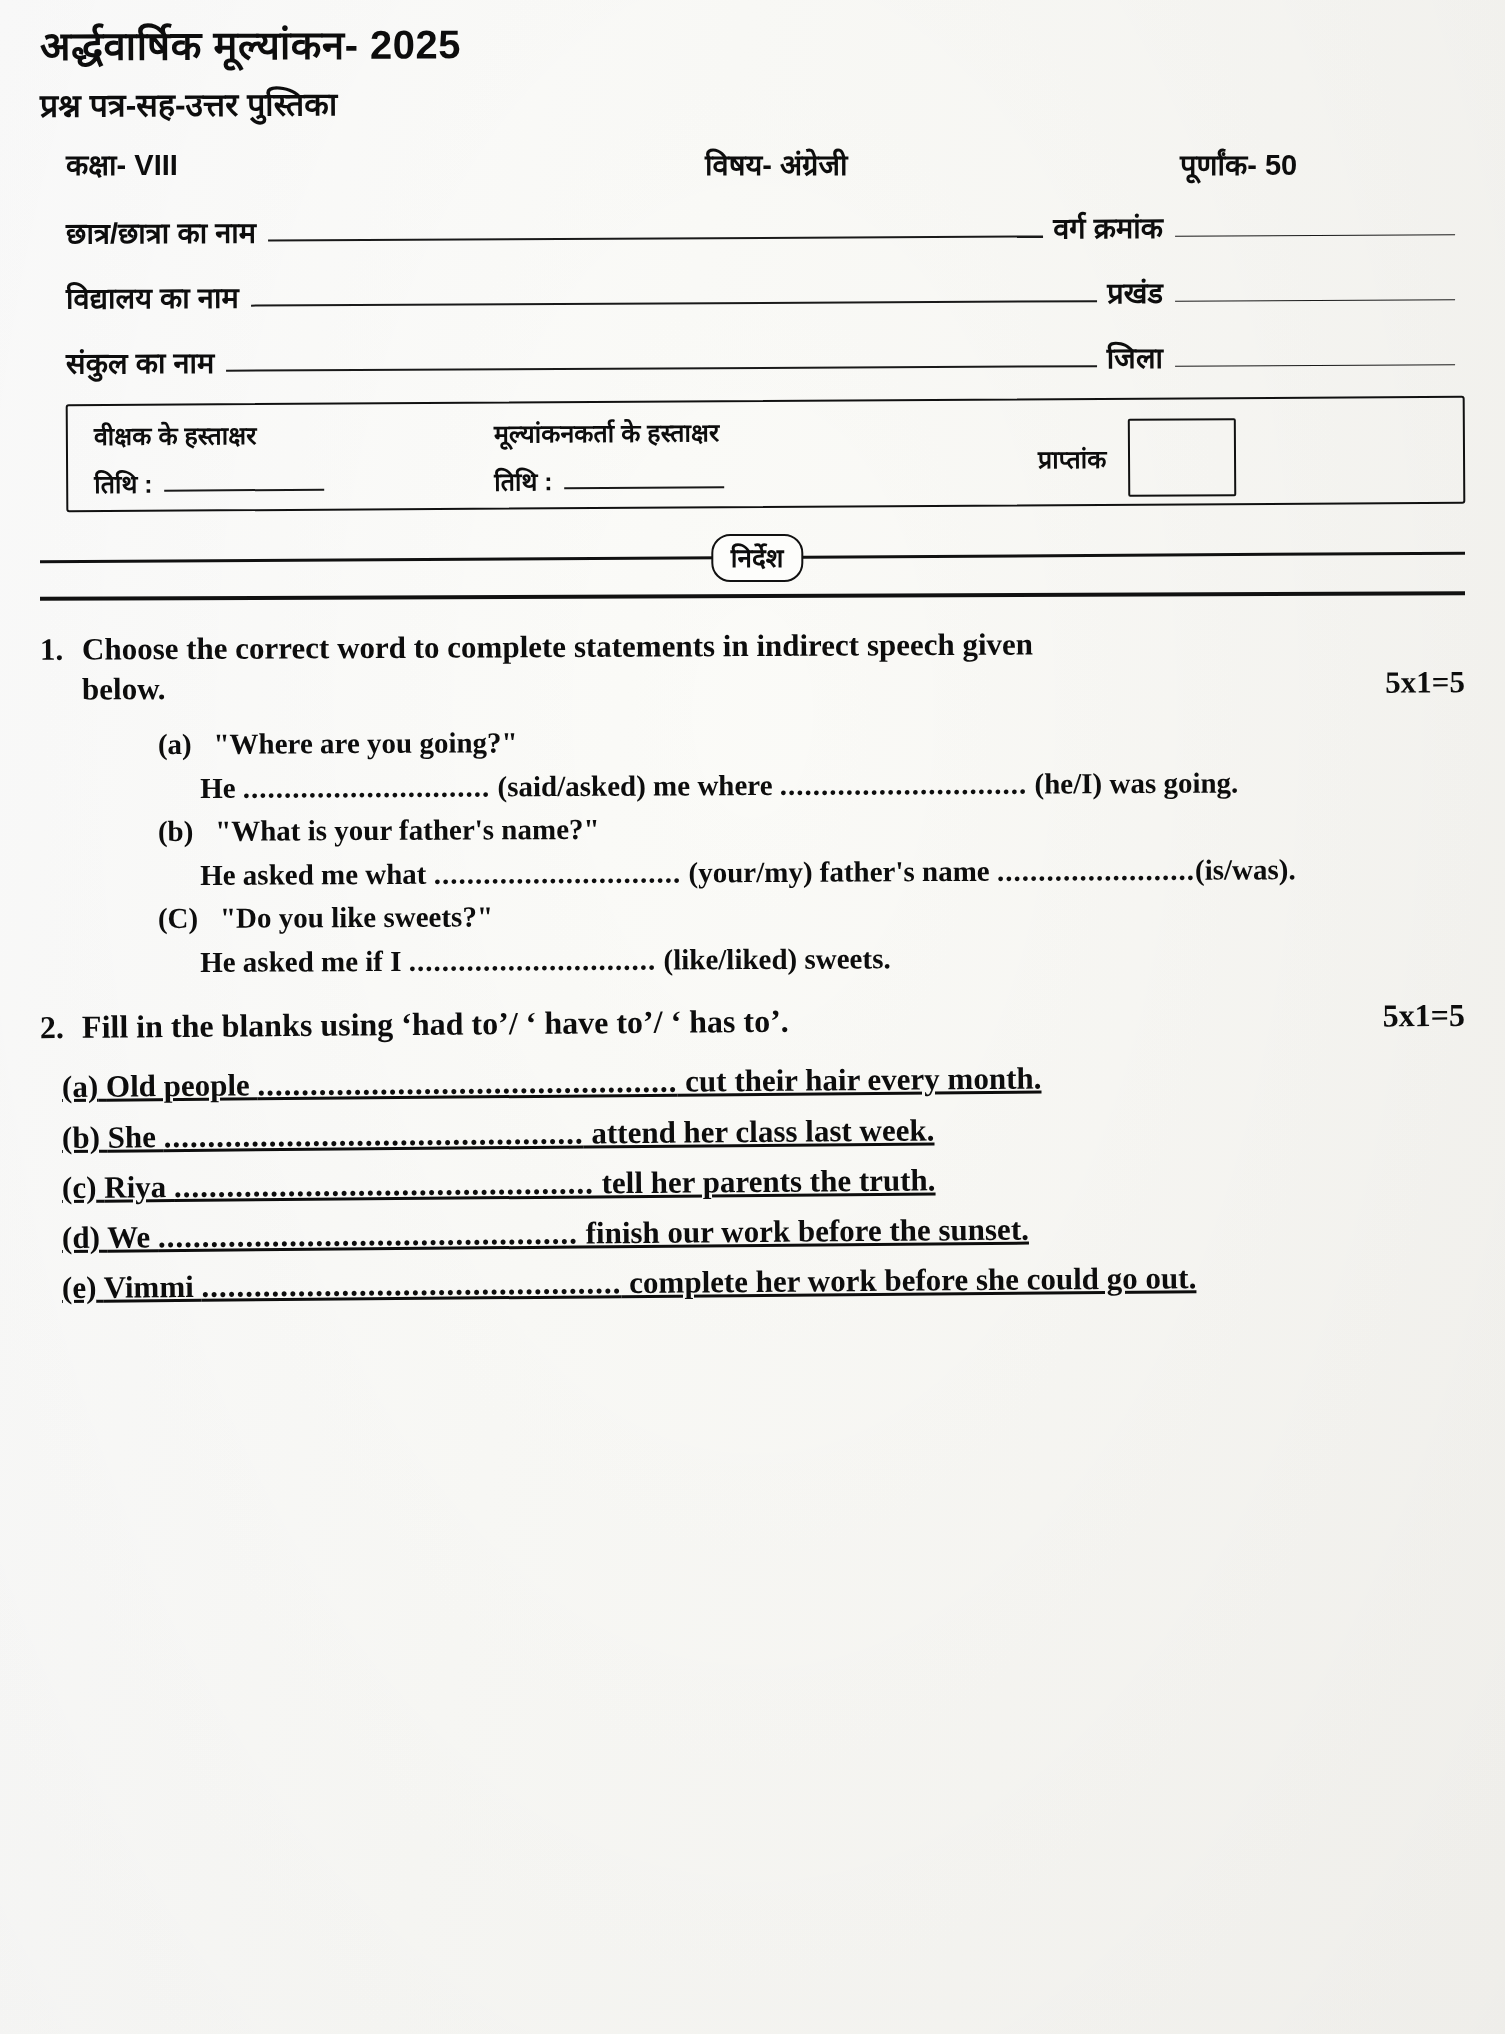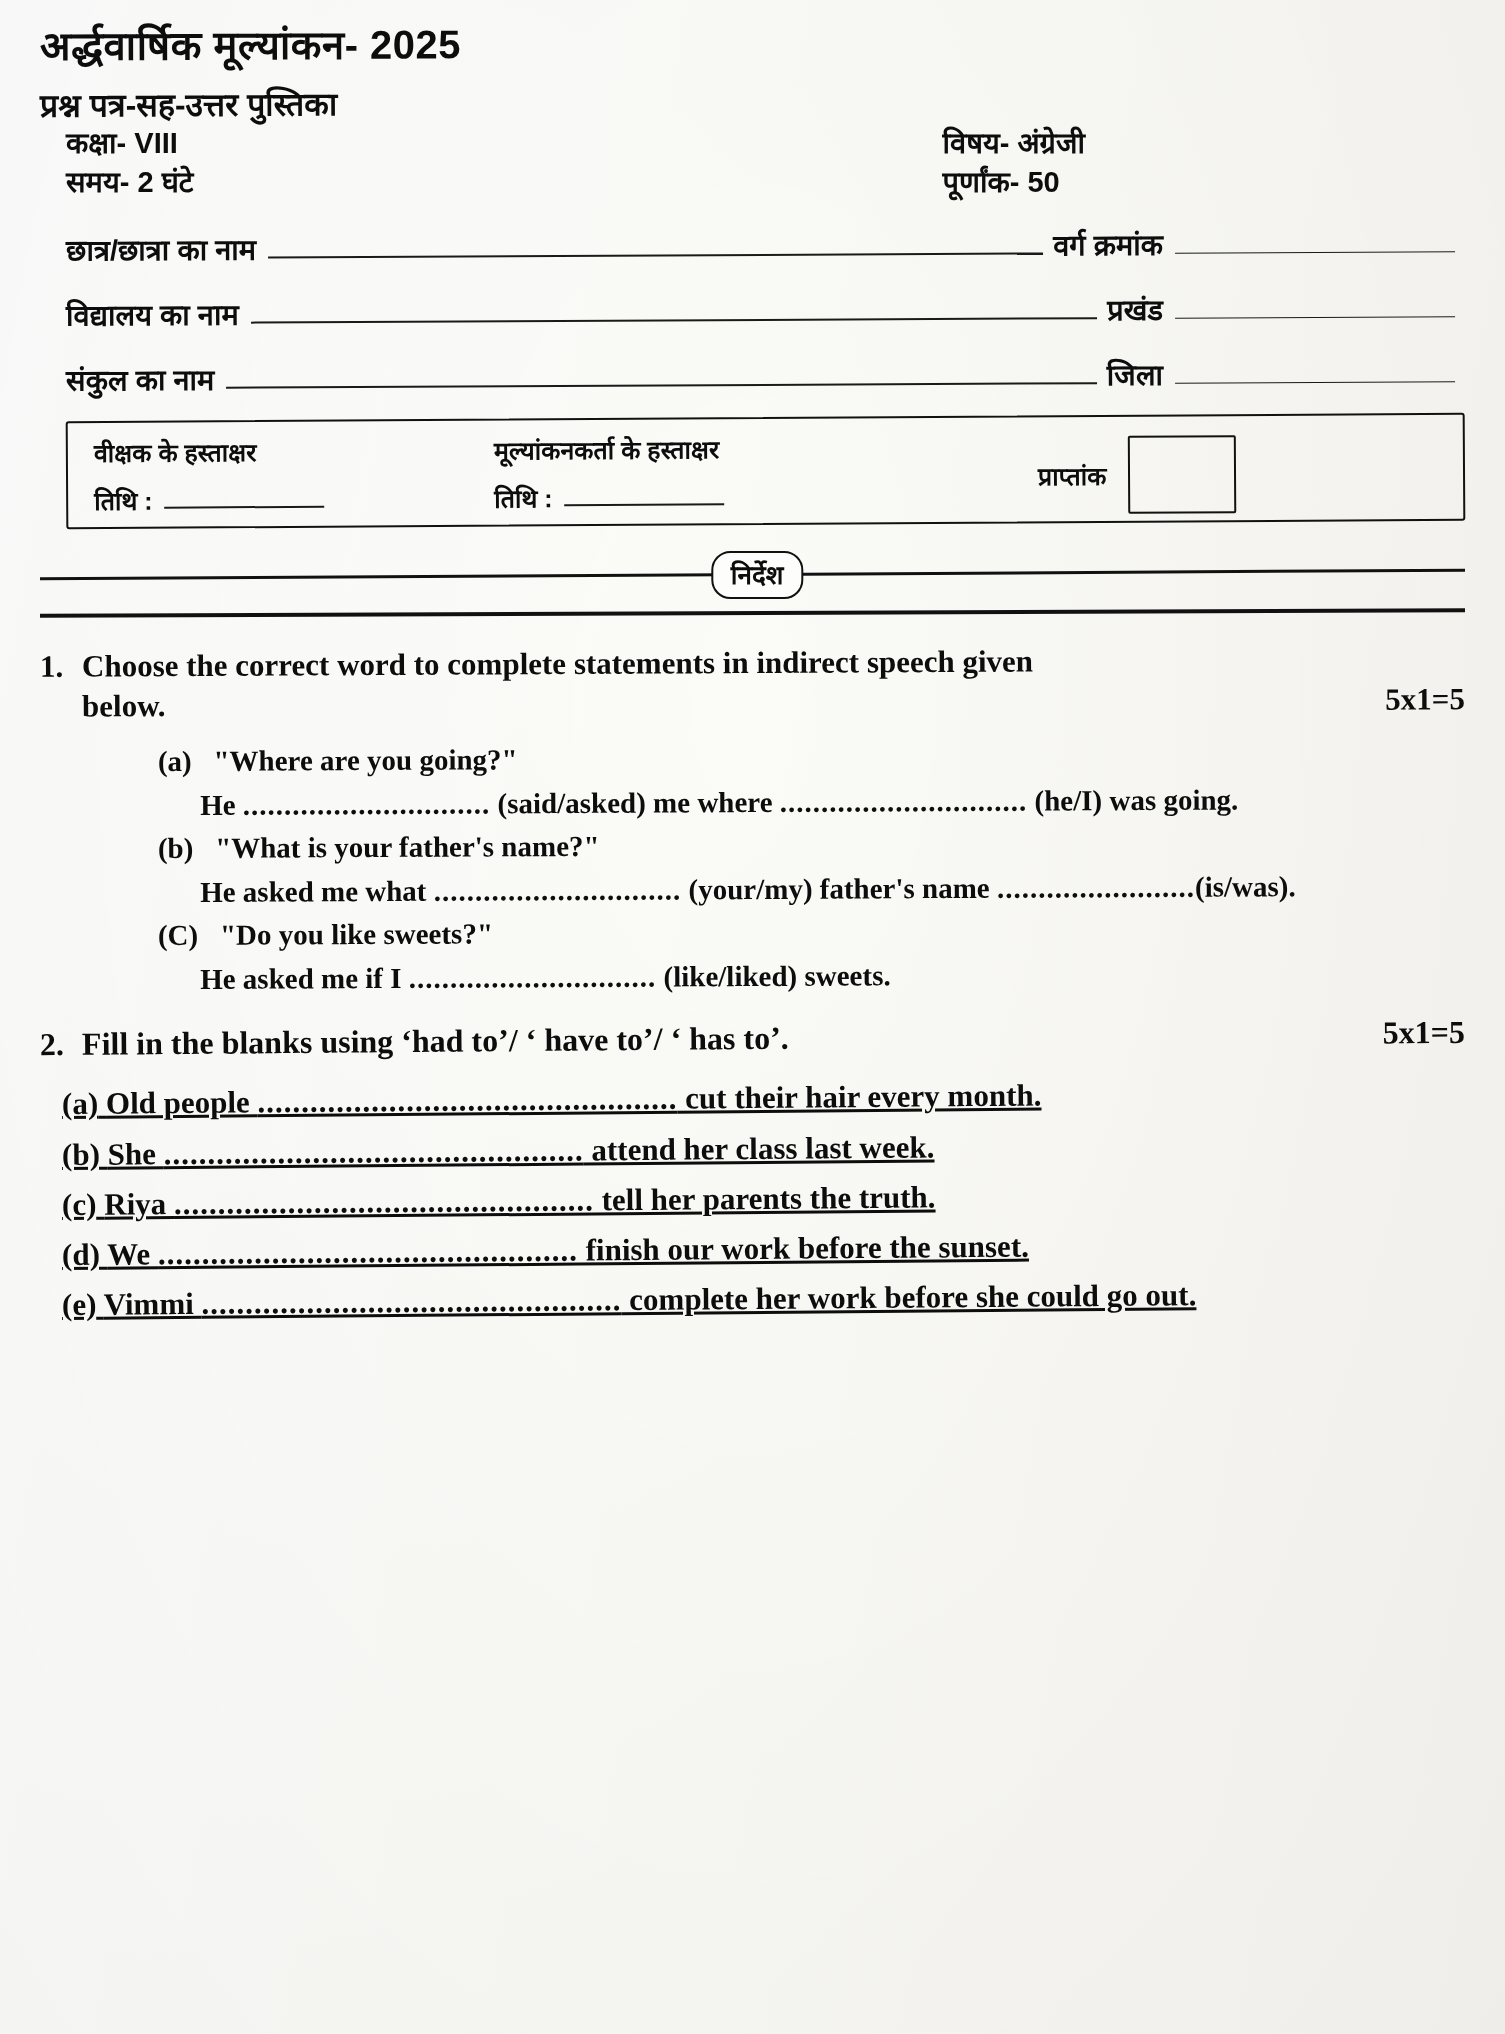--- a/index.html
+++ b/index.html
@@ -43,23 +43,24 @@
   .sub-title {
     font-family: "Liberation Sans", "DejaVu Sans", sans-serif;
     font-weight: bold;
     font-size: 32px;
     margin-top: 10px;
     transform: rotate(-0.3deg);
   }
 
   
   .meta-grid {
+    margin-top: 22px;
     display: grid;
-    grid-template-columns: 1fr 1fr;
-    row-gap: 0;
+    grid-template-columns: 1fr 1fr 1fr;
+    row-gap: 20px;
     font-family: "Liberation Sans", "DejaVu Sans", sans-serif;
     font-weight: bold;
     font-size: 29px;
   }
   .meta-left { padding-left: 26px; }
   .meta-right-cell { padding-left: 190px; }
 
   .fill-row {
     display: flex;
     align-items: flex-end;
@@ -211,21 +212,20 @@
 <div class="page">
 
   <div class="title-block">
     <div class="main-title">अर्द्धवार्षिक मूल्यांकन- 2025</div>
     <div class="sub-title">प्रश्न पत्र-सह-उत्तर पुस्तिका</div>
   </div>
 
   <div class="meta-grid">
     <div class="meta-left">कक्षा- VIII</div>
     <div class="meta-right-cell">विषय- अंग्रेजी</div>
-    <div class="meta-left">समय- 2 घंटे</div>
     <div class="meta-right-cell">पूर्णांक- 50</div>
   </div>
 
   <div class="fill-row skew-a">
     <span class="fill-label">छात्र/छात्रा का नाम</span>
     <span class="dash"></span>
     <span class="fill-label">वर्ग क्रमांक</span>
     <span class="dash thin w-md"></span>
   </div>
 

